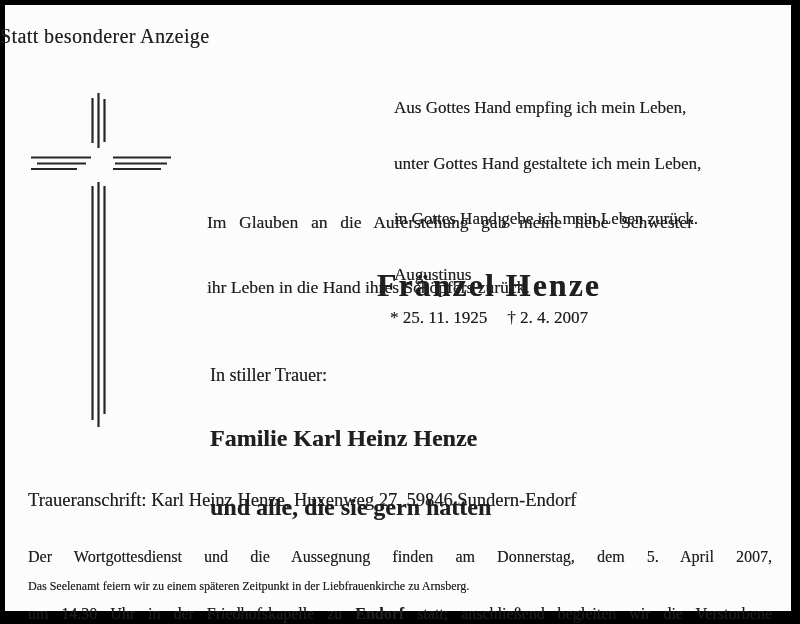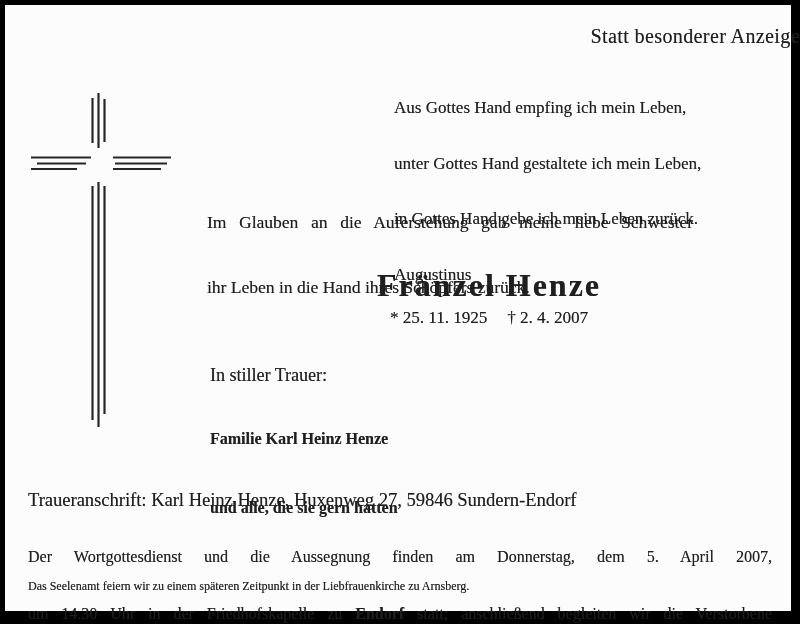--- a/index.html
+++ b/index.html
@@ -18,21 +18,21 @@
   .t{
     position:absolute;
     color:#1f1f1f;
     text-shadow:0.2px 0.2px 0.4px rgba(25,25,25,0.55);
     white-space:pre-wrap;
   }
   .header-line{
     left:0;top:24px;width:800px;
     font-size:20px;line-height:24px;
     letter-spacing:0.4px;
-    text-align:right;
+    text-align:left;
   }
   .quote{
     left:394px;top:62px;width:340px;
     font-size:17px;line-height:18.5px;
   }
   .quote .attrib{text-align:left;}
   .intro{
     left:207px;top:169px;width:486px;
     font-size:17.5px;line-height:21.5px;
   }
@@ -48,21 +48,21 @@
     font-size:17px;line-height:20px;
     text-align:center;
   }
   .dates .death{margin-left:20px;}
   .mourn-label{
     left:210px;top:364px;
     font-size:18px;line-height:22px;
   }
   .mourn-family{
     left:210px;top:381px;
-    font-size:16px;line-height:23px;
+    font-size:24px;line-height:23px;
     font-weight:bold;
   }
   .address{
     left:28px;top:444px;width:700px;
     font-size:18.5px;line-height:22.5px;
   }
   .service{
     left:28px;top:509px;width:744px;
     font-size:16px;line-height:19px;
   }

